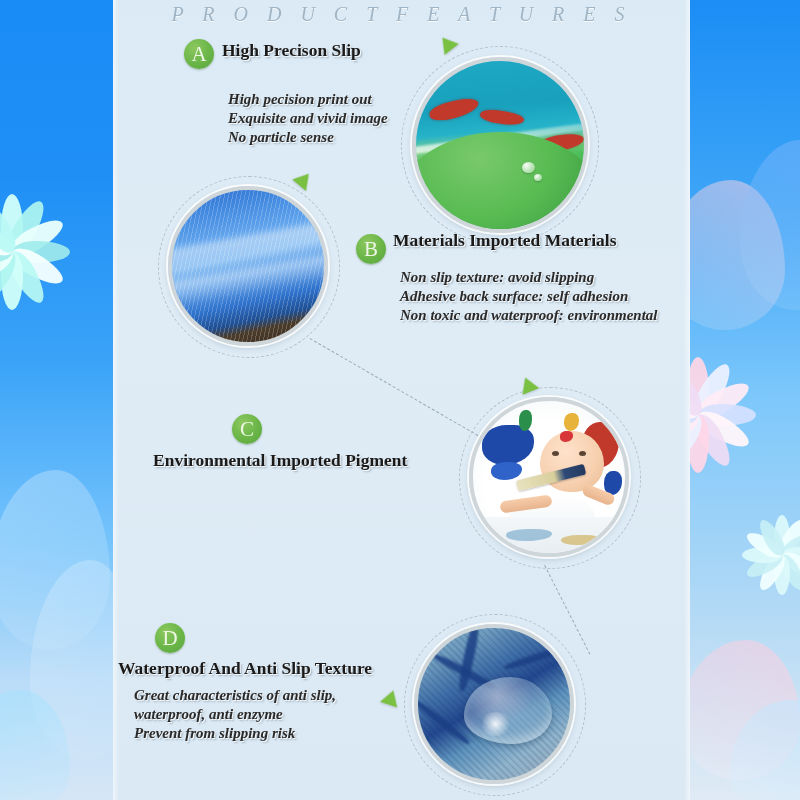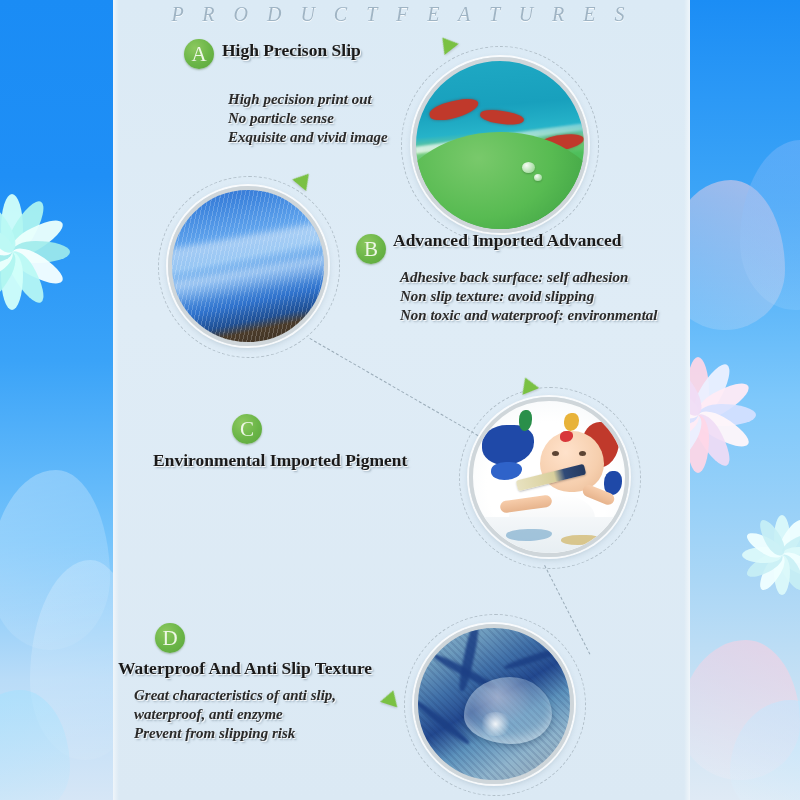--- a/index.html
+++ b/index.html
@@ -196,35 +196,35 @@
     <div class="waterline" style="top:44%;"></div>
     <div class="leafdome"></div>
     <div class="drop" style="left:63%;top:60%;width:13px;height:11px;"></div>
     <div class="drop" style="left:70%;top:67%;width:8px;height:7px;"></div>
   </div>
   <div class="arrow" style="left:438px;top:36px;transform:rotate(-38deg);"></div>
   <div class="badge" style="left:184px;top:39px;">A</div>
   <div class="sec-title" style="left:222px;top:40px;">High Precison Slip</div>
   <div class="sec-body" style="left:228px;top:90px;">
     <div>High pecision print out</div>
+    <div>Exquisite and vivid image</div>
     <div>No particle sense</div>
-    <div>Exquisite and vivid image</div>
   </div>
 
   <div class="dashring" style="left:158px;top:176px;width:180px;height:180px;"></div>
   <div class="photo imgB" style="left:168px;top:186px;width:152px;height:152px;">
     <div class="fold" style="top:30%;"></div>
     <div class="fold" style="top:52%;"></div>
   </div>
   <div class="arrow" style="left:295px;top:172px;transform:rotate(40deg);"></div>
   <div class="badge" style="left:356px;top:234px;">B</div>
-  <div class="sec-title" style="left:393px;top:230px;">Advanced Imported Advanced</div>
+  <div class="sec-title" style="left:393px;top:230px;">Materials Imported Materials</div>
   <div class="sec-body" style="left:400px;top:268px;">
+    <div>Non slip texture: avoid slipping</div>
     <div>Adhesive back surface: self adhesion</div>
-    <div>Non slip texture: avoid slipping</div>
     <div>Non toxic and waterproof: environmental</div>
   </div>
 
   <div class="dashring" style="left:459px;top:387px;width:180px;height:180px;"></div>
   <div class="photo imgC" style="left:469px;top:397px;width:152px;height:152px;">
     <div class="splat" style="left:6%;top:16%;width:34%;height:26%;background:#1f49a8;"></div>
     <div class="splat" style="left:12%;top:40%;width:20%;height:12%;background:#2f63c9;"></div>
     <div class="splat" style="left:72%;top:14%;width:24%;height:30%;background:#c0392b;"></div>
     <div class="splat" style="left:60%;top:8%;width:10%;height:12%;background:#e8b33a;"></div>
     <div class="splat" style="left:30%;top:6%;width:9%;height:14%;background:#2a8f4a;"></div>

